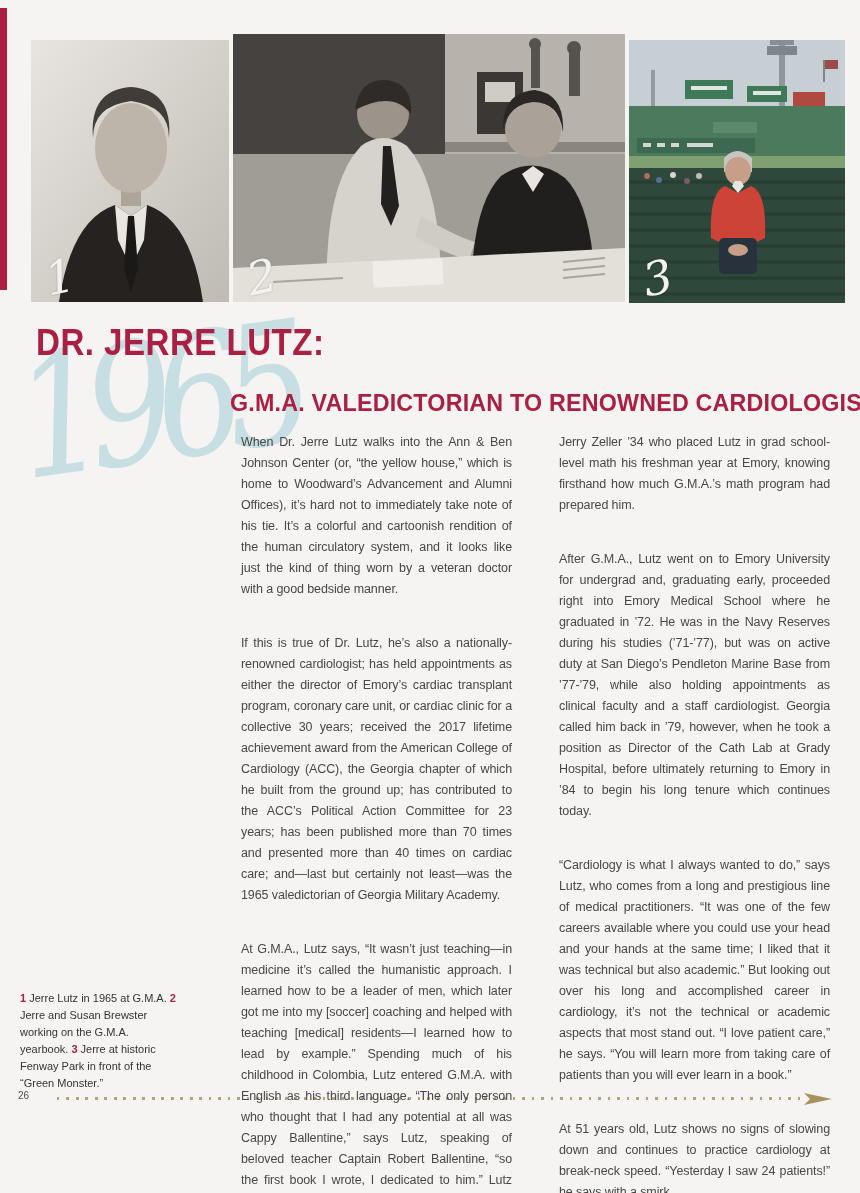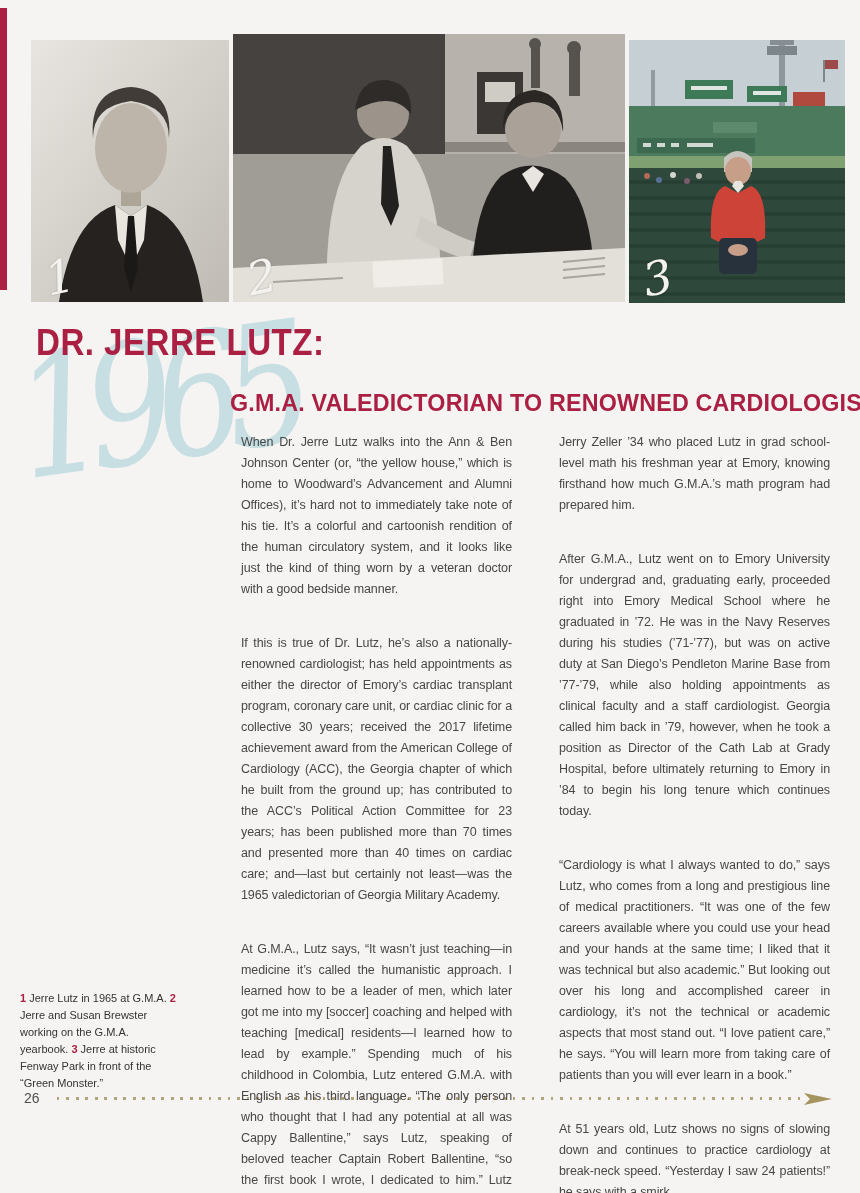--- a/index.html
+++ b/index.html
@@ -49,21 +49,21 @@
   .col p{margin:0 0 33px 11px;}
   .col-left{left:230px;width:282px;}
   .col-right{left:548px;width:282px;}
 
   
   .caption{position:absolute;left:20px;top:990px;width:156px;z-index:2;
            font-size:11px;line-height:17px;color:#333;}
   .cap-num{color:#ab1f42;font-weight:bold;}
 
   
-  .footer-pagenum{position:absolute;left:24px;top:1090px;font-size:14px;color:#4f4f4f;}
+  .footer-pagenum{position:absolute;left:18px;top:1090px;font-size:10px;color:#4f4f4f;}
   .dotted-rule{
     position:absolute;left:57px;top:1097px;width:744px;height:3px;
     background:repeating-linear-gradient(to right,#b3a379 0 2.5px,transparent 2.5px 9.5px);
   }
   .arrow-right{position:absolute;left:804px;top:1092px;}
 </style>
 </head>
 <body>
 
 <div class="page">

